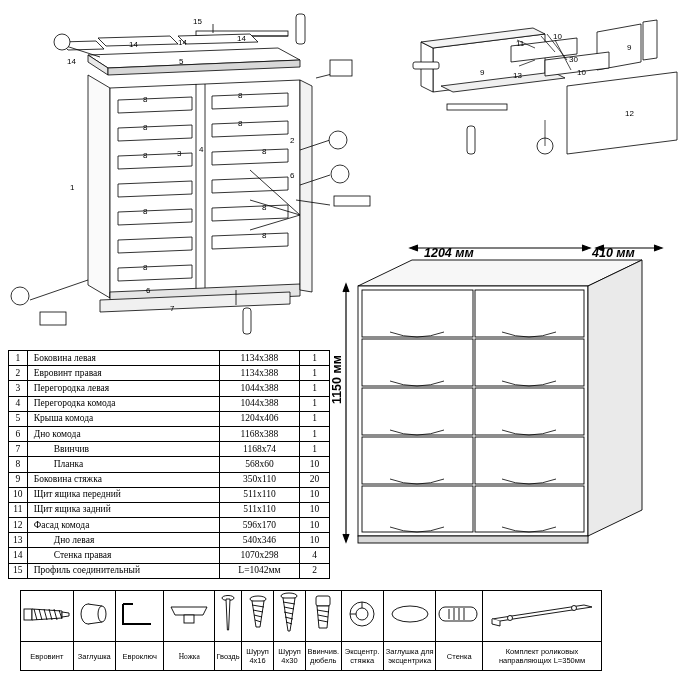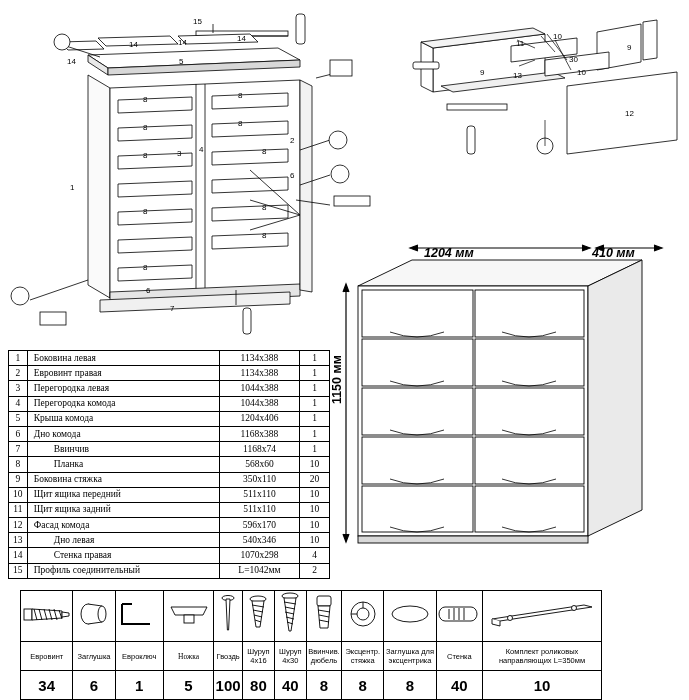--- a/index.html
+++ b/index.html
@@ -455,30 +455,16 @@
           <td style="white-space:pre-line;">Ввинчив.
 дюбель</td>
           <td style="white-space:pre-line;">Эксцентр.
 стяжка</td>
           <td style="white-space:pre-line;">Заглушка для
 эксцентрика</td>
           <td style="white-space:pre-line;">Стенка</td>
           <td style="white-space:pre-line;width:116px;text-align:center;">Комплект роликовых
 направляющих L=350мм</td>
         </tr>
-      <tr class="counts">
-          <td style="">34</td>
-          <td style="">6</td>
-          <td style="">1</td>
-          <td style="">5</td>
-          <td style="">100</td>
-          <td style="">80</td>
-          <td style="">40</td>
-          <td style="">8</td>
-          <td style="">8</td>
-          <td style="">8</td>
-          <td style="">40</td>
-          <td style="width:116px;">10</td>
-        </tr>
     </tbody>
   </table>
 
 </div>
 
 </body></html>

